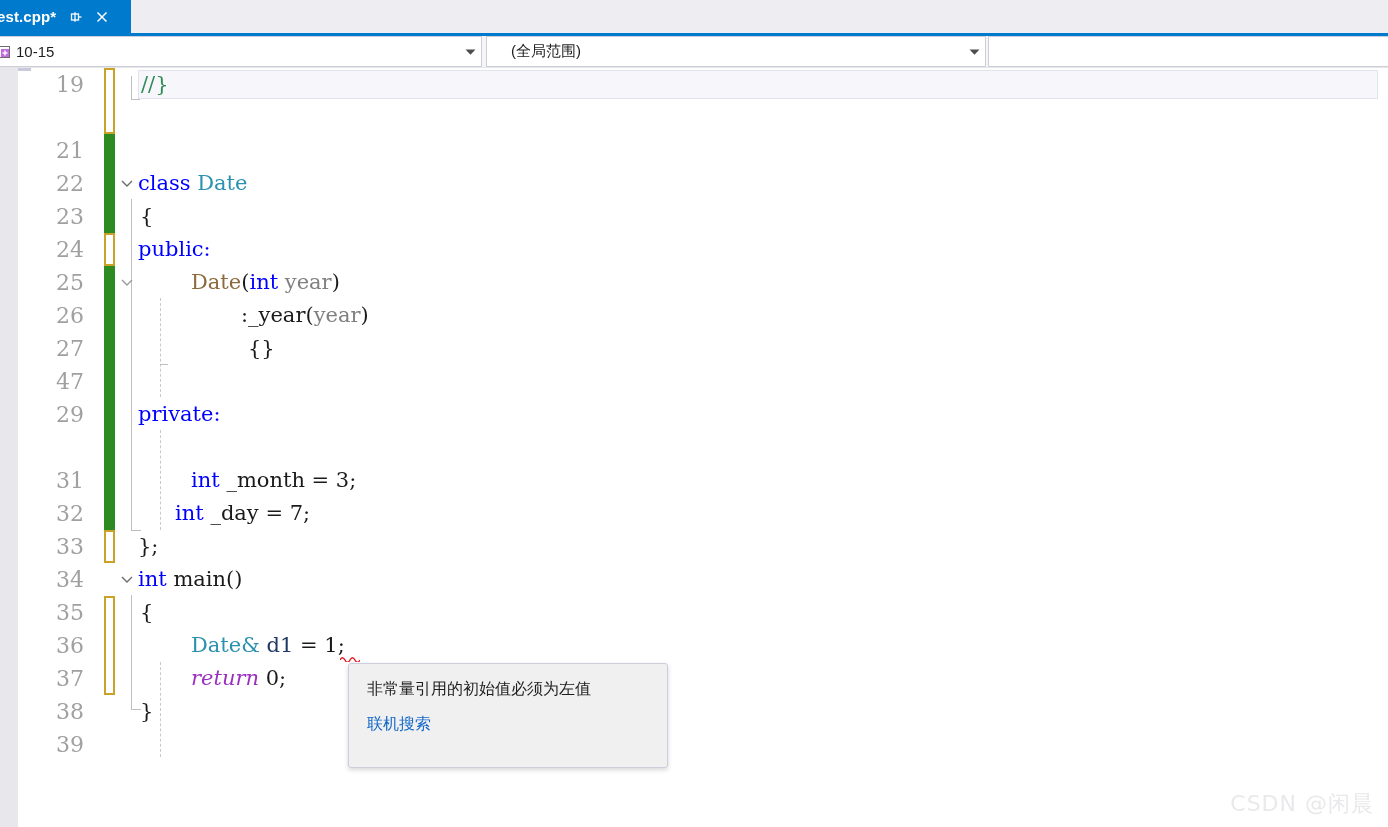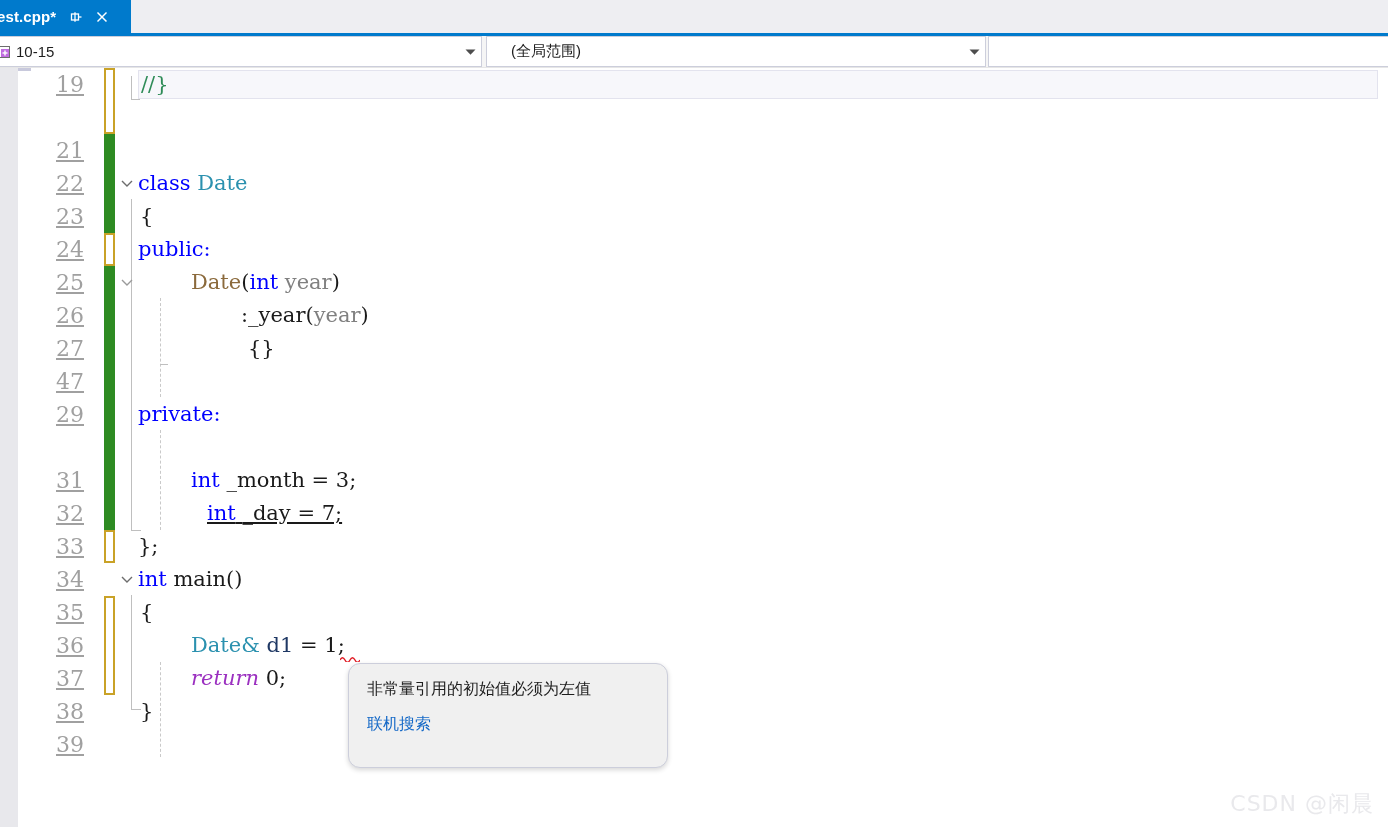--- a/index.html
+++ b/index.html
@@ -57,21 +57,21 @@
   
   .edge-strip{position:absolute;left:0;top:0;width:18px;height:759px;background:#e8e8ec;}
   .edge-strip-cap{position:absolute;left:18px;top:0;width:13px;height:3px;background:#c8c9dc;}
 
   .code-surface{position:absolute;left:0;top:0;width:1388px;height:759px;}
 
   .line{position:absolute;left:0;width:1388px;height:33px;}
   .lineno{
     position:absolute;left:0;width:84px;text-align:right;
     font-family:"DejaVu Serif","Liberation Serif",serif;
-    font-size:22px;color:#a0a0a0;line-height:33px;text-decoration:underline;
+    font-size:22px;color:#a0a0a0;line-height:33px;
   }
   .codetext{
     position:absolute;left:136px;
     font-family:"DejaVu Serif","Liberation Serif",serif;
     font-size:21px;line-height:33px;color:#1a1a1a;white-space:pre;
   }
 
   
   .chg{position:absolute;left:104px;width:11px;box-sizing:border-box;}
   .chg.saved{background:#2e8b22;}
@@ -102,21 +102,21 @@
     background:#f7f7fb;border:1px solid #e3e3ee;box-sizing:border-box;
   }
 
   
   .squiggle{position:absolute;left:340px;top:655px;width:20px;height:7px;}
   .squiggle svg{display:block;}
 
   
   .tooltip{
     position:absolute;left:348px;top:663px;width:320px;height:105px;
-    background:#f0f0f0;border:1px solid #cccedb;border-radius:12px;
+    background:#f0f0f0;border:1px solid #cccedb;border-radius:3px;
     box-shadow:0 2px 5px rgba(0,0,0,.16);
     box-sizing:border-box;padding:14px 18px 0 18px;
   }
   .tooltip-msg{
     font-family:"DejaVu Sans","Liberation Sans",sans-serif;
     font-size:16px;color:#1e1e1e;line-height:22px;white-space:nowrap;
   }
   .tooltip-link{
     margin-top:14px;font-family:"DejaVu Sans","Liberation Sans",sans-serif;
     font-size:16px;color:#1569c7;cursor:pointer;display:inline-block;
@@ -277,21 +277,21 @@
       </div>
 
 
       <div class="line" style="top:396px;">
         <span class="lineno">31</span>
         <span class="codetext" style="left:191px;"><span class="k">int</span><span class="pl"> </span><span class="pl">_month = 3;</span></span>
       </div>
 
       <div class="line" style="top:429px;">
         <span class="lineno">32</span>
-        <span class="codetext" style="left:207px;text-decoration:underline;"><span class="k">int</span><span class="pl"> </span><span class="pl">_day = 7;</span></span>
+        <span class="codetext" style="left:175px;"><span class="k">int</span><span class="pl"> </span><span class="pl">_day = 7;</span></span>
       </div>
 
       <div class="line" style="top:462px;">
         <span class="lineno">33</span>
         <span class="codetext pl" style="left:138px;">};</span>
       </div>
 
       <div class="line" style="top:495px;">
         <span class="lineno">34</span>
         <span class="fold">

